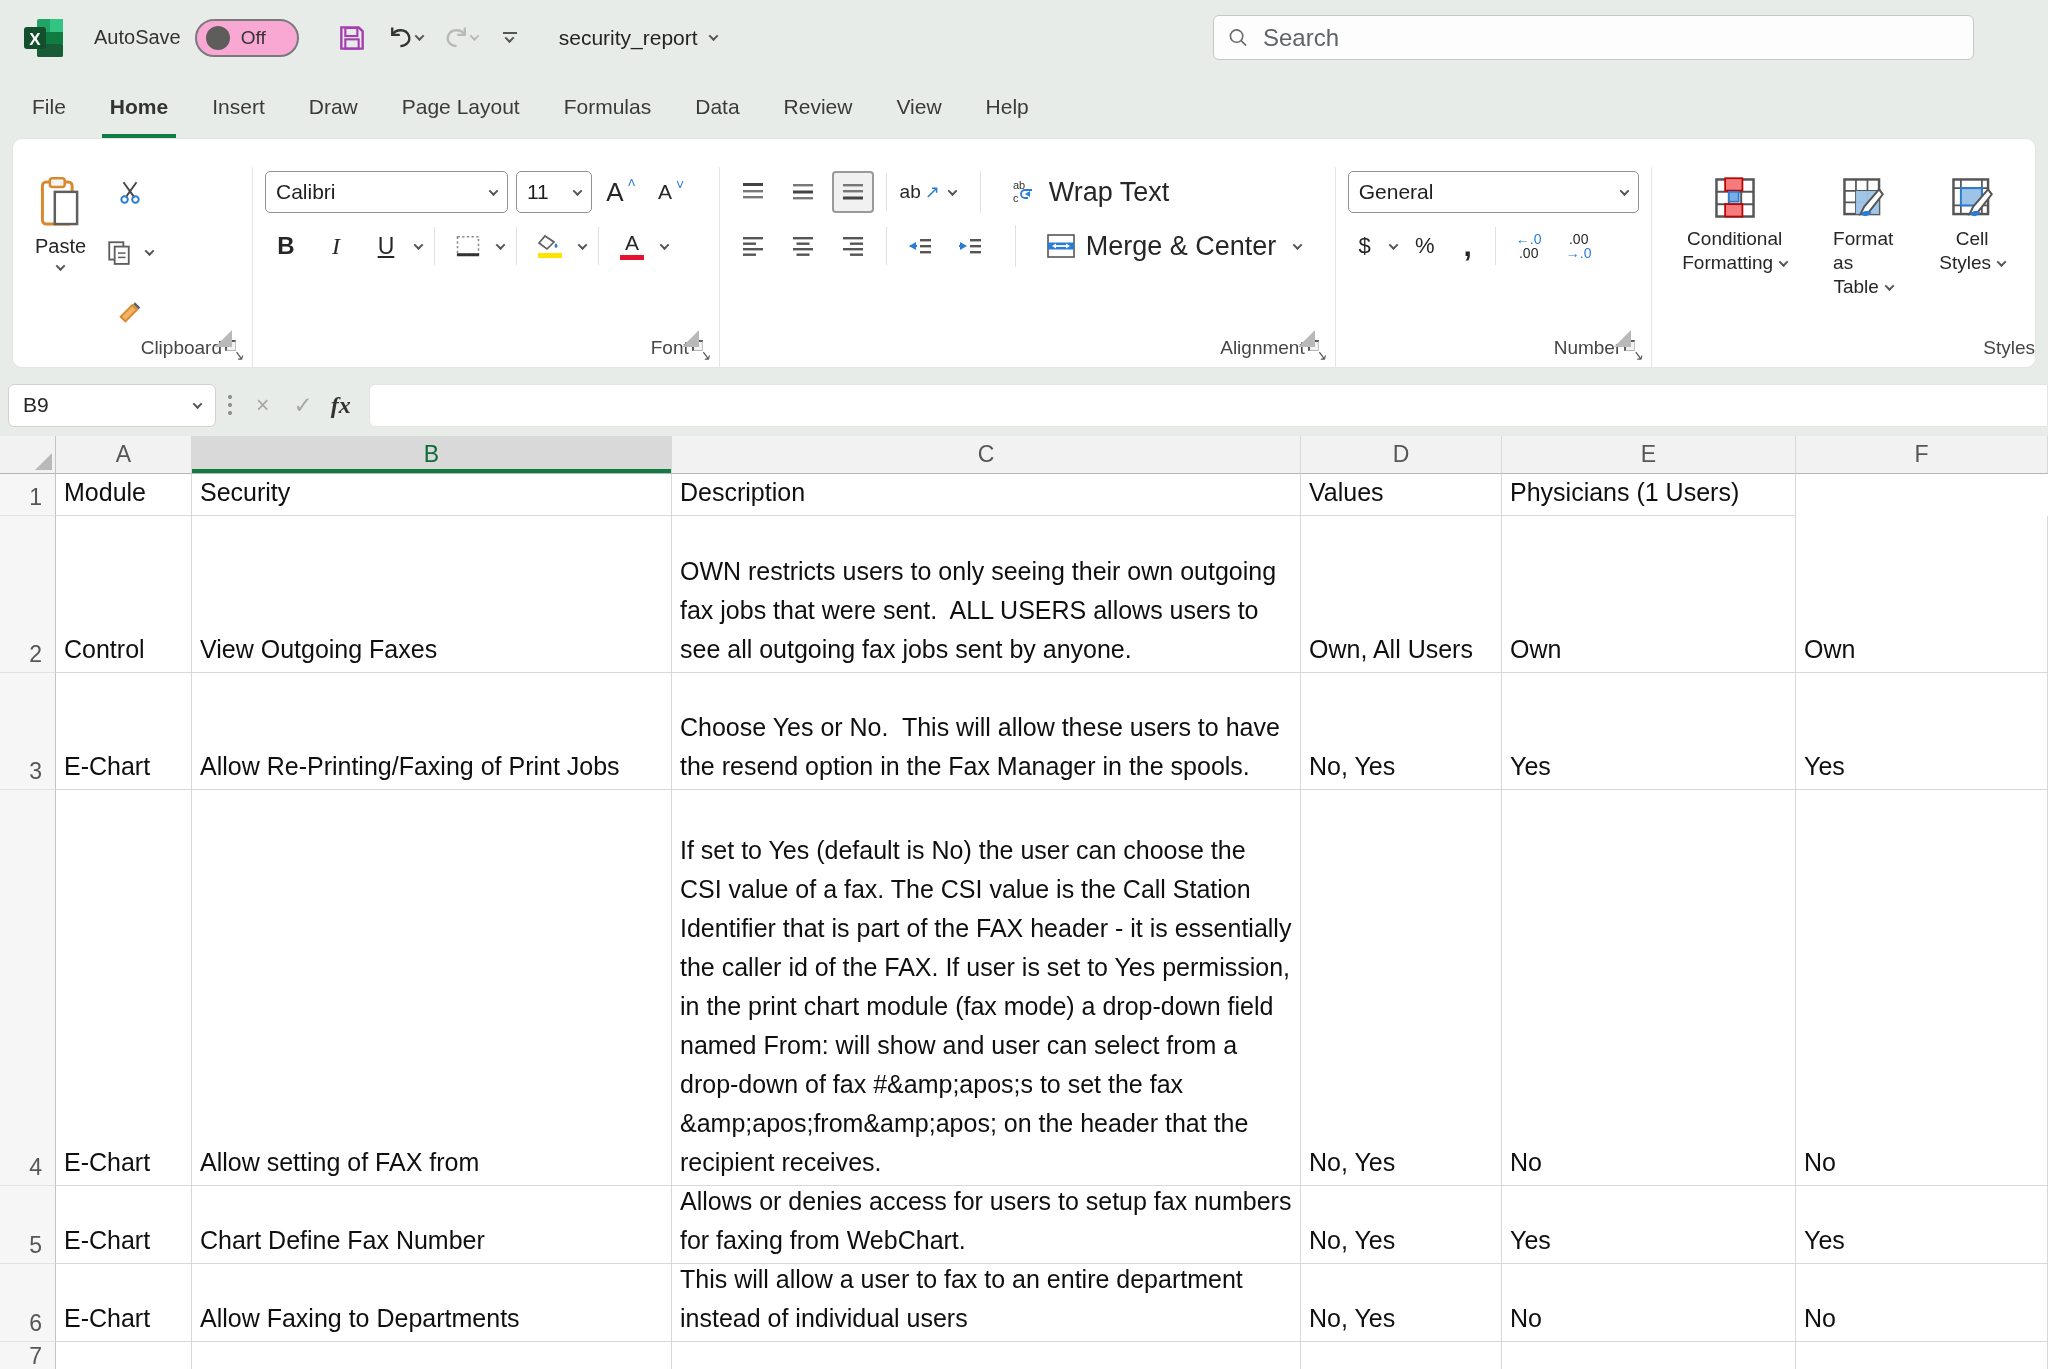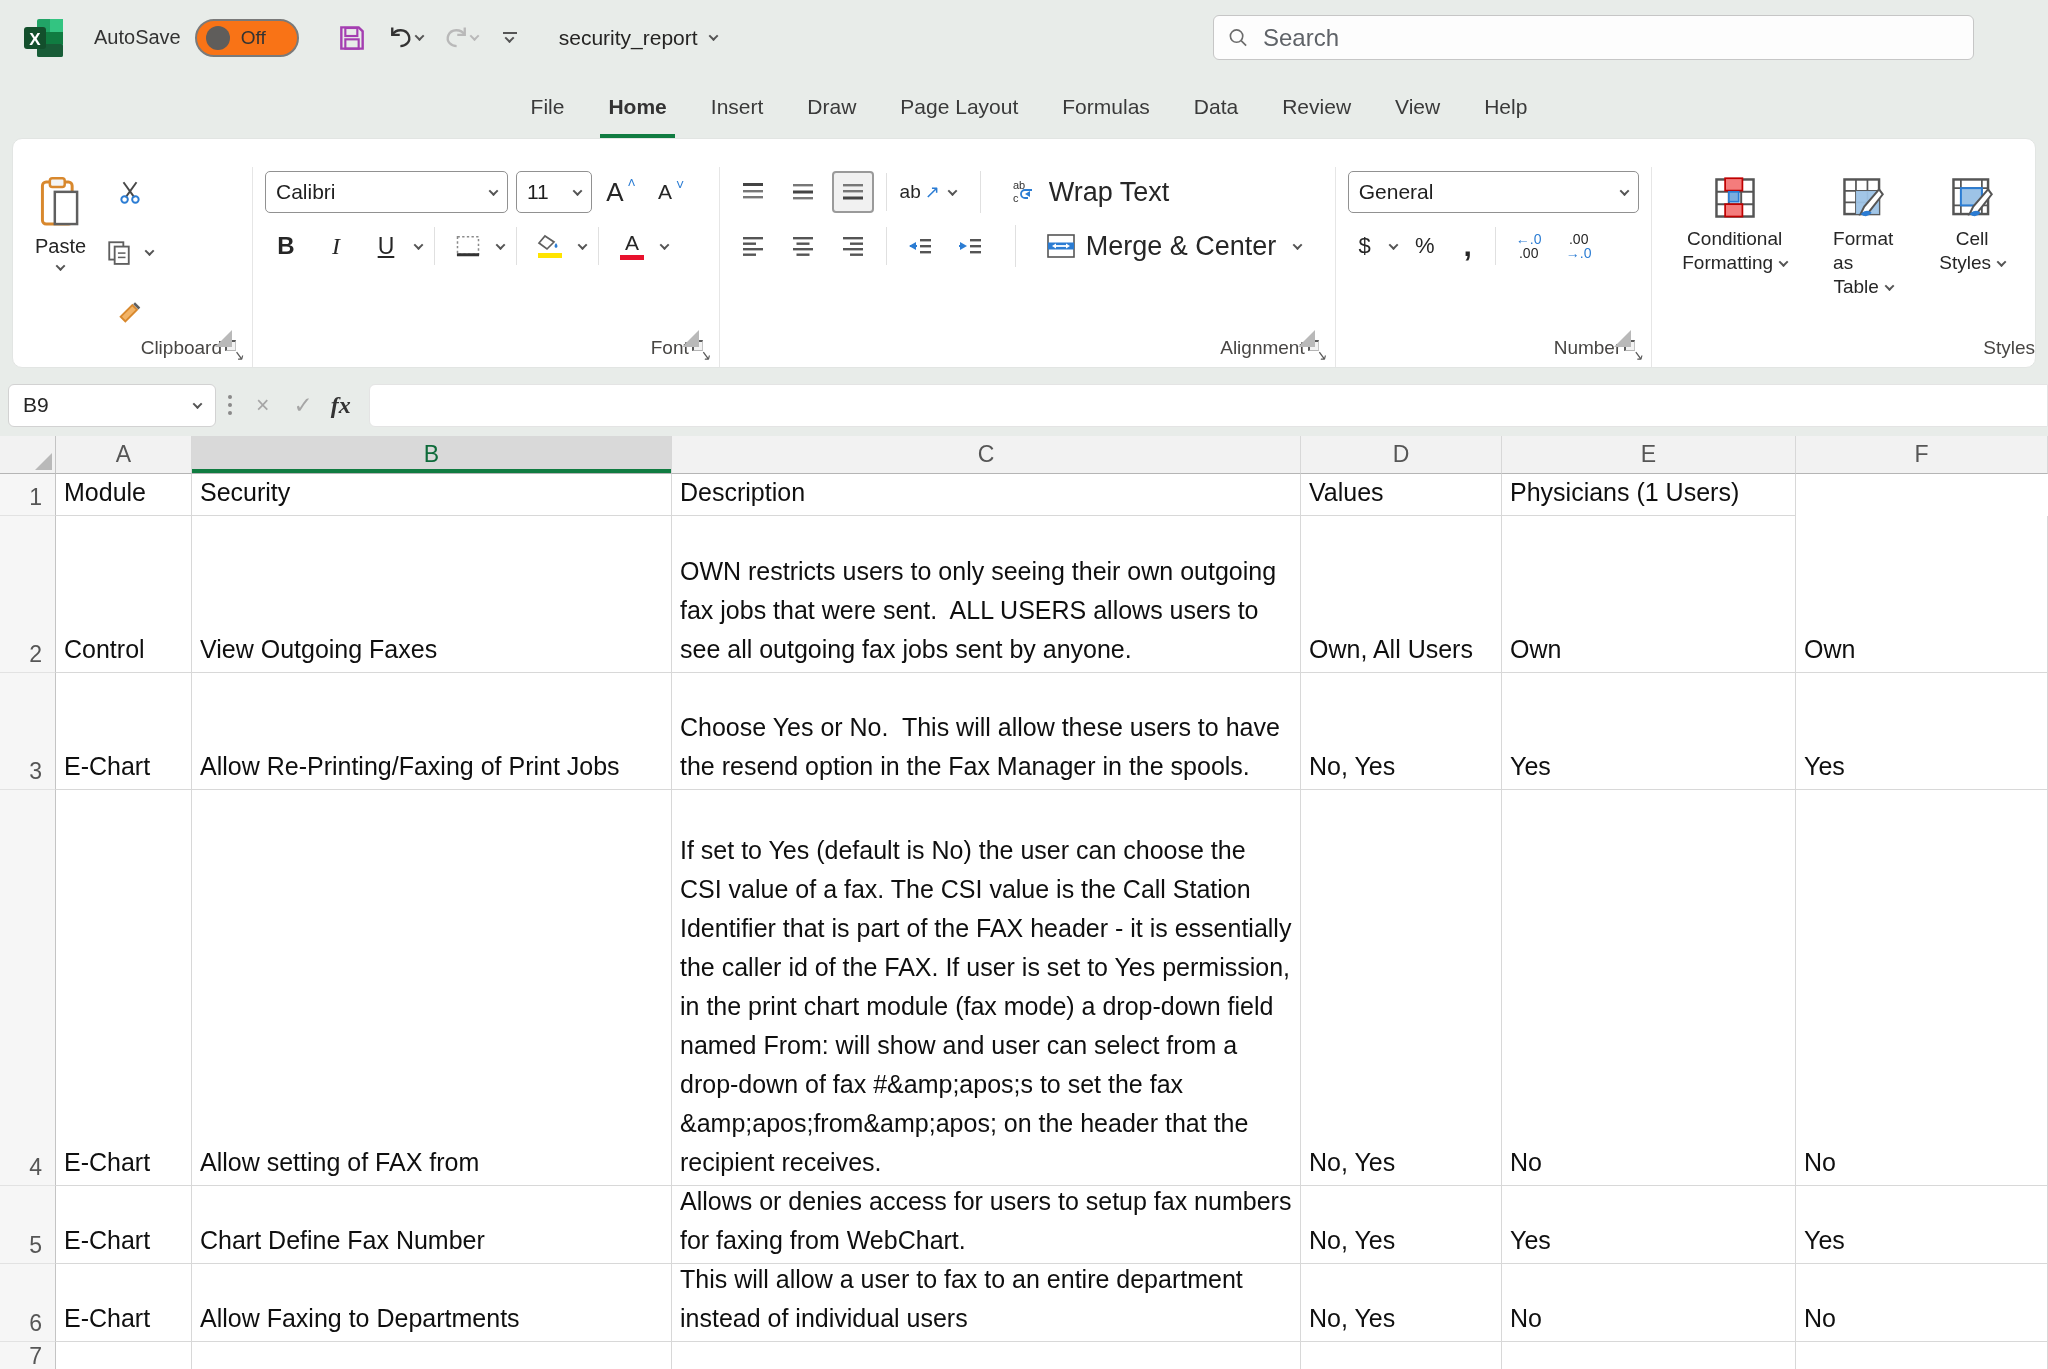--- a/index.html
+++ b/index.html
@@ -8,41 +8,41 @@
     font-family: "Liberation Sans", sans-serif;
     background:#e8ece9; position:relative; color:#262626;
   }
 
   
   .titlebar { position:absolute; top:0; left:0; right:0; height:75px;
     display:flex; align-items:center; padding-left:22px; }
   .logo { width:46px; height:42px; margin-right:26px; display:flex; align-items:center; }
   .autosave-lbl { font-size:20px; color:#333; margin-right:14px; }
   .toggle { width:104px; height:38px; border:2px solid #7a7a7a; border-radius:20px;
-    background:#f97316; display:flex; align-items:center; padding:0 9px; gap:11px; margin-right:28px; }
+    background:#f9a8d4; display:flex; align-items:center; padding:0 9px; gap:11px; margin-right:28px; }
   .knob { width:24px; height:24px; border-radius:50%; background:#5f5d5b; }
   .tog-state { font-size:19px; color:#333; }
   .qatbtn { display:flex; align-items:center; margin:0 9px; }
   .chv { width:9px; height:9px; border-right:2px solid #555; border-bottom:2px solid #555;
     display:inline-block; transform:rotate(45deg) translate(-1px,-1px); }
   .chv.lite { border-color:#b9b9b9; }
   .chv.sm { width:7px; height:7px; }
   .qat-more { display:flex; flex-direction:column; align-items:center; gap:2px; margin:0 16px; }
   .qat-more .bar { width:14px; height:2px; background:#555; }
   .doc-title { font-size:21px; color:#252423; margin-left:26px; display:flex; align-items:center; gap:12px; }
   .searchbox { position:absolute; left:1213px; top:15px; width:761px; height:45px;
     background:#fdfdfd; border:1px solid #c6c6c6; border-radius:6px;
     display:flex; align-items:center; padding:0 14px; gap:14px; }
   .searchbox input { border:none; outline:none; background:transparent; font-size:24px;
     color:#1d4ed8; width:100%; font-family:"Liberation Sans",sans-serif; }
   .searchbox input::placeholder { color:#5f6368; opacity:1; }
 
   
   .tabsrow { position:absolute; top:75px; left:0; right:0; height:63px;
-    display:flex; align-items:stretch; padding-left:10px;justify-content:center; }
+    display:flex; align-items:stretch; padding-left:10px; }
   .tab { font-size:21px; color:#3a3a3a; display:flex; align-items:center;
     padding:0 8px; margin:0 14px; cursor:default; }
   .tab.active { font-weight:700; color:#333; box-shadow:inset 0 -4px 0 #107c41; }
 
   
   .ribbon { position:absolute; top:138px; left:12px; right:12px; height:230px;
     background:#fff; border:1px solid #e2e5e3; border-radius:10px;
     display:flex; align-items:stretch; padding-top:12px; }
   .group { position:relative; padding:4px 12px 34px 12px; display:flex; gap:10px;margin-top:16px; }
   .group + .group { border-left:1px solid #e6e6e6; }

